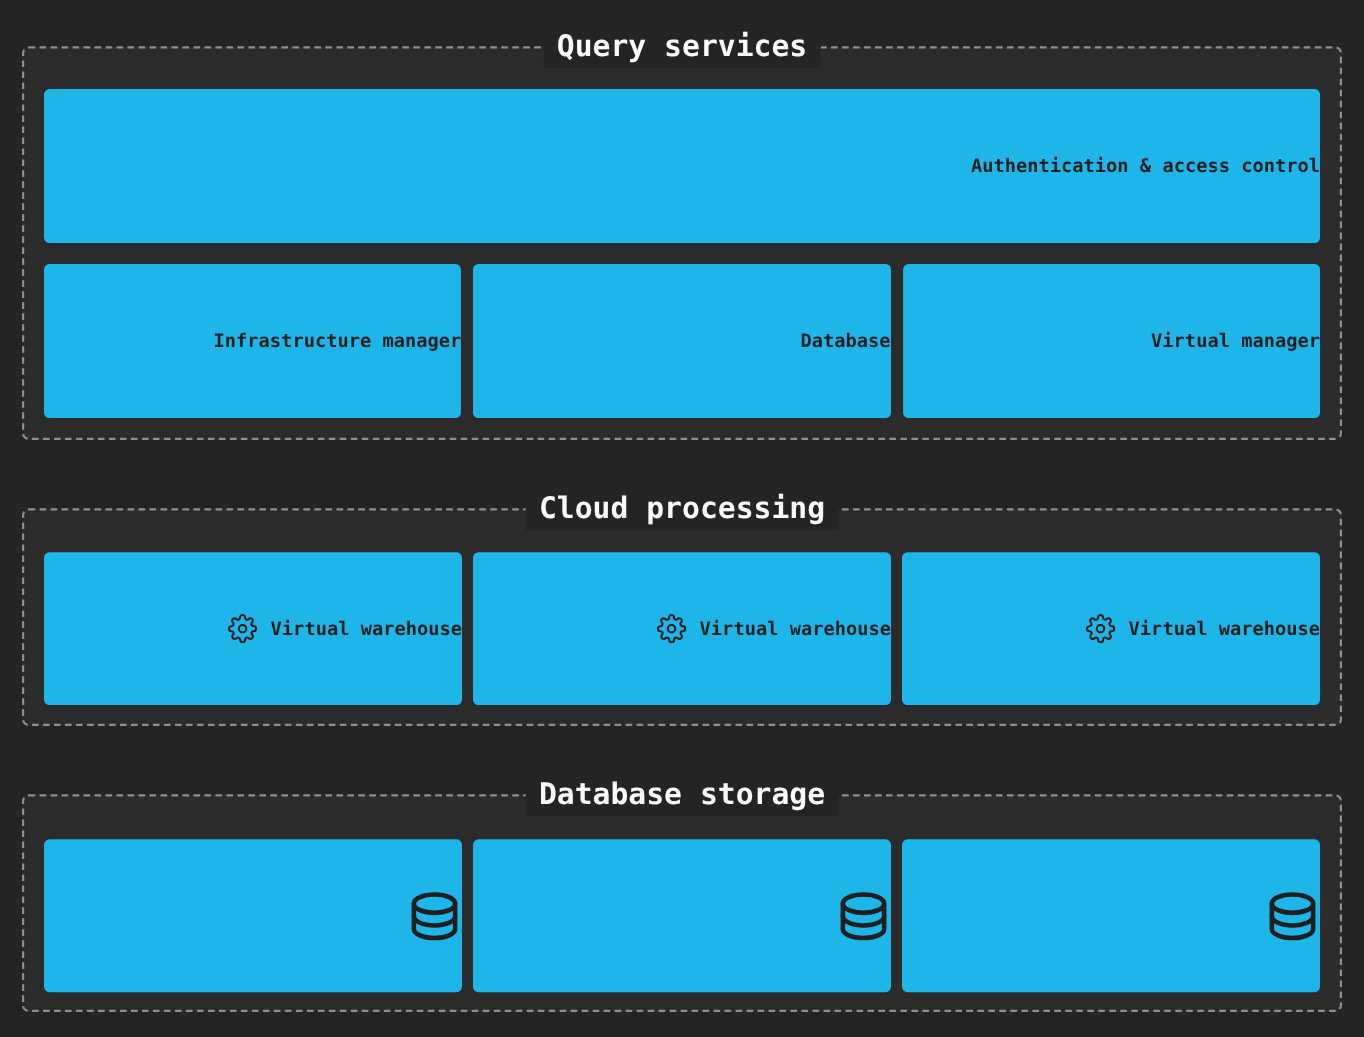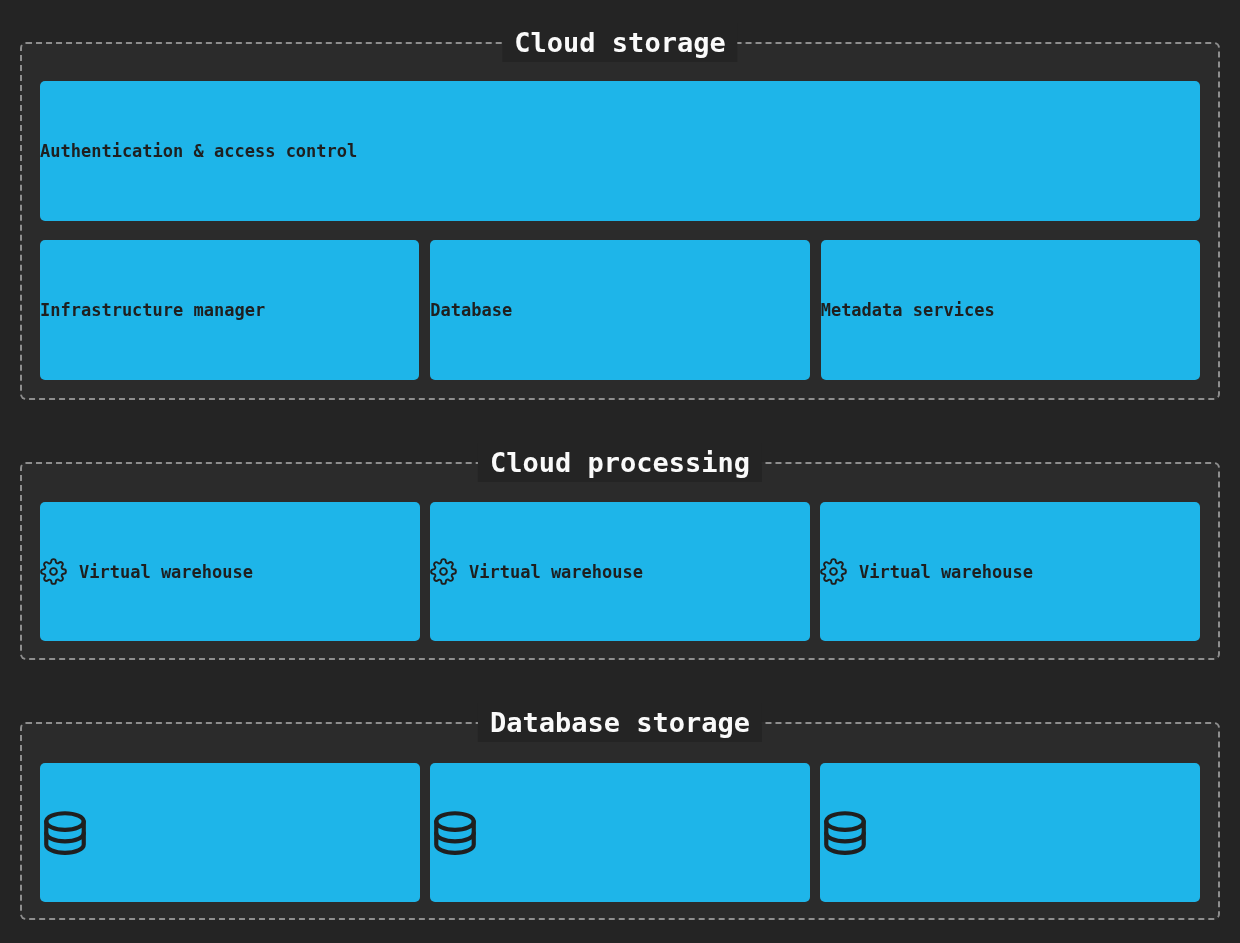--- a/index.html
+++ b/index.html
@@ -24,21 +24,21 @@
     transform: translateX(-50%);
     background: #242424;
     padding: 2px 12px;
     font-size: 27px; font-weight: bold; line-height: 1.3;
     color: #fafafa; white-space: nowrap; z-index: 2;
   }
   .box {
     background: #1eb5e9;
     border-radius: 5px;
     color: #1f1f1f;
-    display: flex; align-items: center; justify-content: flex-start;
+    display: flex; align-items: center; justify-content: flex-end;
     font-size: 17px; font-weight: bold;
     text-align: center;
   }
   .banner {
     position: absolute; left: 18px; right: 18px;
     top: 37px; height: 140px;
   }
   .row { position: absolute; left: 18px; right: 18px; display: flex; }
   #panel-cloud .row { top: 196px; height: 140px; gap: 11px; }
   #panel-query .row { top: 38px;  height: 139px; gap: 10px; }
@@ -48,33 +48,33 @@
   .icon { display: flex; align-items: center; justify-content: center; }
   .icon svg { display: block; stroke: #1f1f1f; fill: none;
               stroke-linecap: round; stroke-linejoin: round; }
 </style>
 </head>
 <body>
 
 <div class="canvas">
 
   <section class="panel" id="panel-cloud">
-    <div class="panel-title">Cloud storage</div>
+    <div class="panel-title">Query services</div>
     <div class="box banner">
       <span>Authentication &amp; access control</span>
     </div>
     <div class="row">
       <div class="box">
         <span>Infrastructure manager</span>
       </div>
       <div class="box">
         <span>Database</span>
       </div>
       <div class="box">
-        <span>Metadata services</span>
+        <span>Virtual manager</span>
       </div>
     </div>
   </section>
 
   <section class="panel" id="panel-query">
     <div class="panel-title">Cloud processing</div>
     <div class="row">
       <div class="box box-col">
         <span class="icon">
           <svg width="27" height="27" viewBox="0 0 24 24" stroke-width="1.7">

